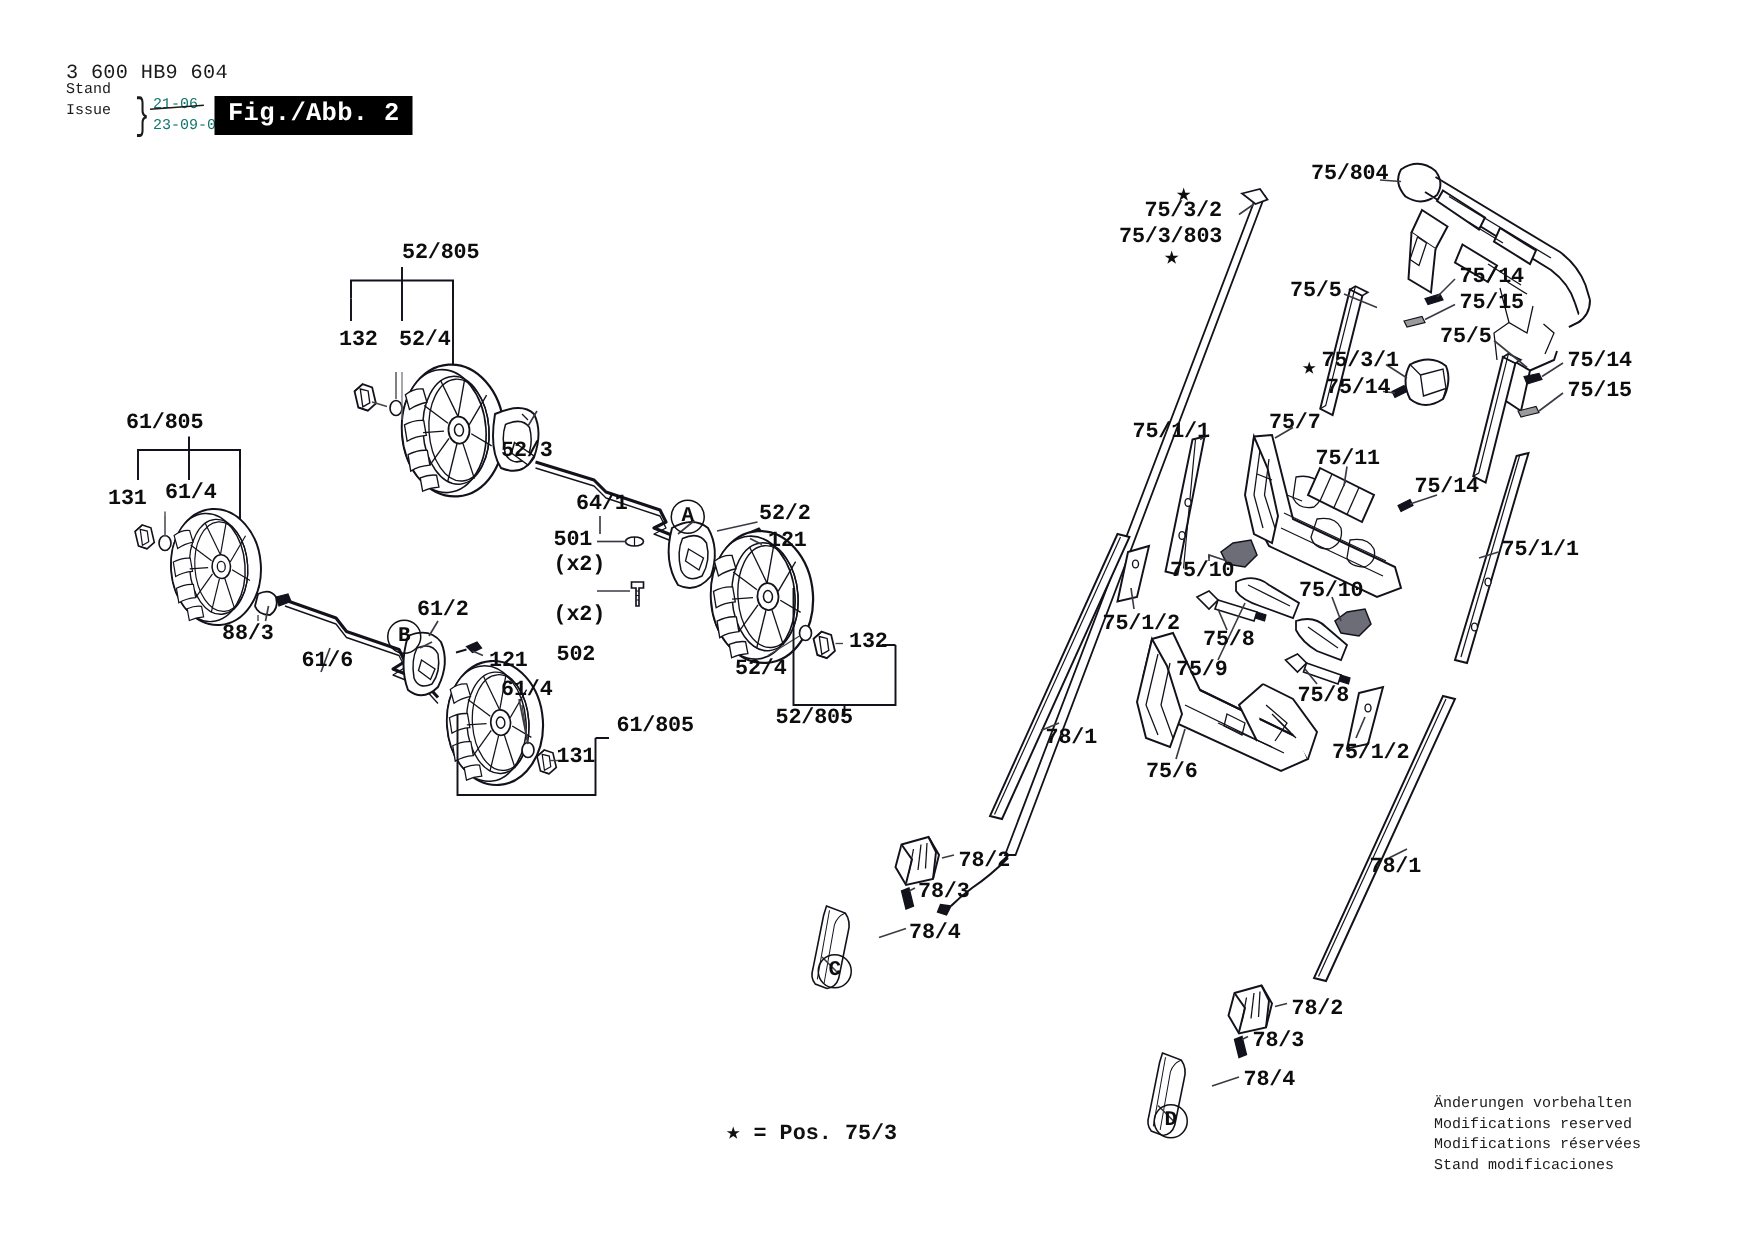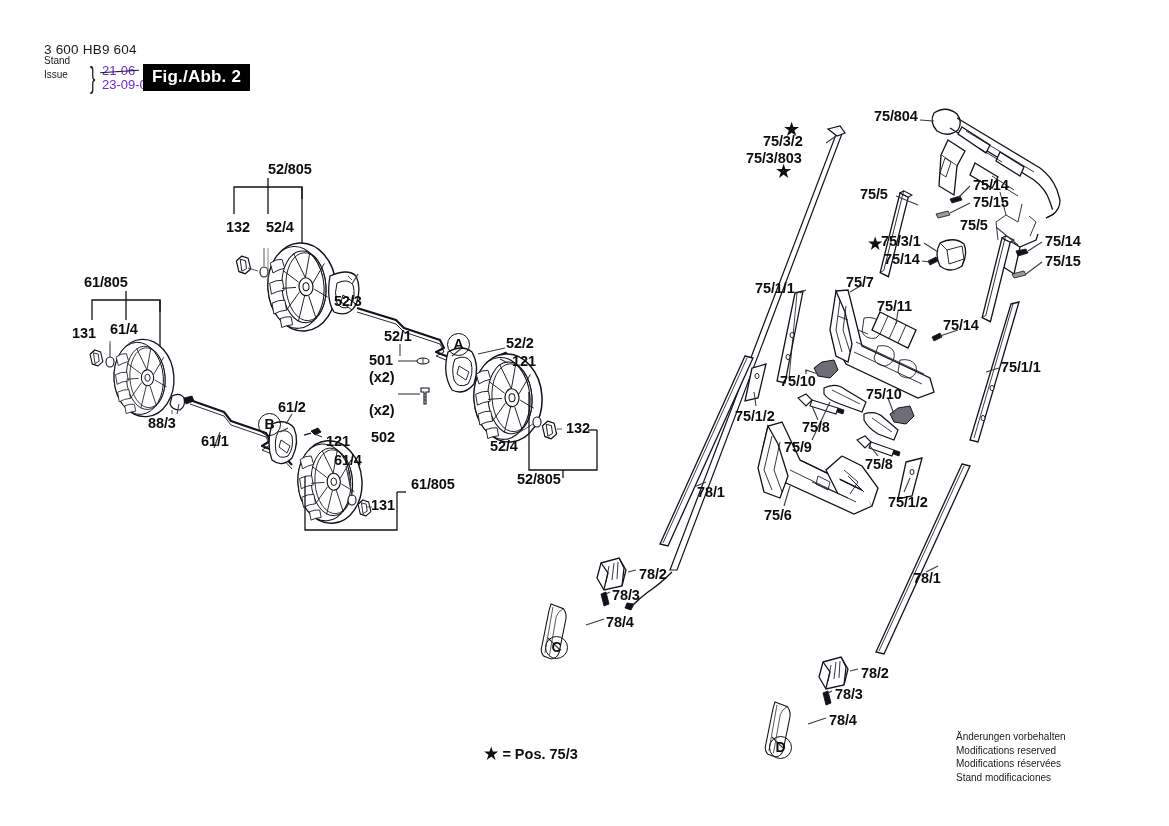--- a/index.html
+++ b/index.html
@@ -5,21 +5,21 @@
   html, body {
     margin: 0;
     padding: 0;
     background: #ffffff;
   }
   #page {
     position: relative;
     width: 1169px;
     height: 826px;
     background: #ffffff;
-    font-family: Liberation Sans, sans-serif;
+    font-family: Liberation Mono, monospace;
     overflow: hidden;
   }
   
   #header-block {
     position: absolute;
     left: 44px;
     top: 42px;
     width: 420px;
     height: 60px;
   }
@@ -47,23 +47,23 @@
     font-size: 26px;
     line-height: 28px;
     color: #1a1a1a;
     transform: scaleX(.62) scaleY(1.12);
     transform-origin: left top;
   }
   .hdr-dates {
     position: absolute;
     left: 58px;
     top: 22px;
-    font-size: 13px;
+    font-size: 10px;
     line-height: 14px;
-    color: #6d28d9;
+    color: #0f766e;
   }
   .struck {
     position: relative;
     display: inline-block;
   }
   .struck::after {
     content: "";
     position: absolute;
     left: -2px;
     right: -4px;
@@ -526,36 +526,36 @@
   <div class="callout" style="left:447px; top:333px;">A</div>
   <div class="callout" style="left:258px; top:413px;">B</div>
   <div class="callout" style="left:545px; top:636px;">C</div>
   <div class="callout" style="left:769px; top:736px;">D</div>
 
   <div id="labels">
     <div class="lbl" style="left:268px; top:161px;">52/805</div>
     <div class="lbl" style="left:226px; top:219px;">132</div>
     <div class="lbl" style="left:266px; top:219px;">52/4</div>
     <div class="lbl" style="left:334px; top:257px;margin-top:36px;">52/3</div>
-    <div class="lbl" style="left:384px; top:328px;">52/1</div>
+    <div class="lbl" style="left:384px; top:328px;">64/1</div>
     <div class="lbl" style="left:369px; top:352px;">501</div>
     <div class="lbl" style="left:369px; top:369px;">(x2)</div>
     <div class="lbl" style="left:371px; top:385px;margin-top:44px;">502</div>
     <div class="lbl" style="left:369px; top:402px;">(x2)</div>
     <div class="lbl" style="left:506px; top:335px;">52/2</div>
     <div class="lbl" style="left:512px; top:353px;">121</div>
     <div class="lbl" style="left:490px; top:438px;">52/4</div>
     <div class="lbl" style="left:566px; top:420px;">132</div>
     <div class="lbl" style="left:517px; top:471px;">52/805</div>
 
     <div class="lbl" style="left:84px;  top:274px;">61/805</div>
     <div class="lbl" style="left:72px;  top:325px;">131</div>
     <div class="lbl" style="left:110px; top:321px;">61/4</div>
     <div class="lbl" style="left:148px; top:415px;">88/3</div>
-    <div class="lbl" style="left:201px; top:433px;">61/1</div>
+    <div class="lbl" style="left:201px; top:433px;">61/6</div>
     <div class="lbl" style="left:278px; top:399px;">61/2</div>
     <div class="lbl" style="left:326px; top:433px;">121</div>
     <div class="lbl" style="left:334px; top:452px;">61/4</div>
     <div class="lbl" style="left:411px; top:476px;">61/805</div>
     <div class="lbl" style="left:371px; top:497px;">131</div>
 
     <div class="lbl" style="left:763px; top:133px;">75/3/2</div>
     <div class="lbl" style="left:746px; top:150px;">75/3/803</div>
     <div class="lbl" style="left:874px; top:108px;">75/804</div>
     <div class="lbl" style="left:860px; top:186px;">75/5</div>

